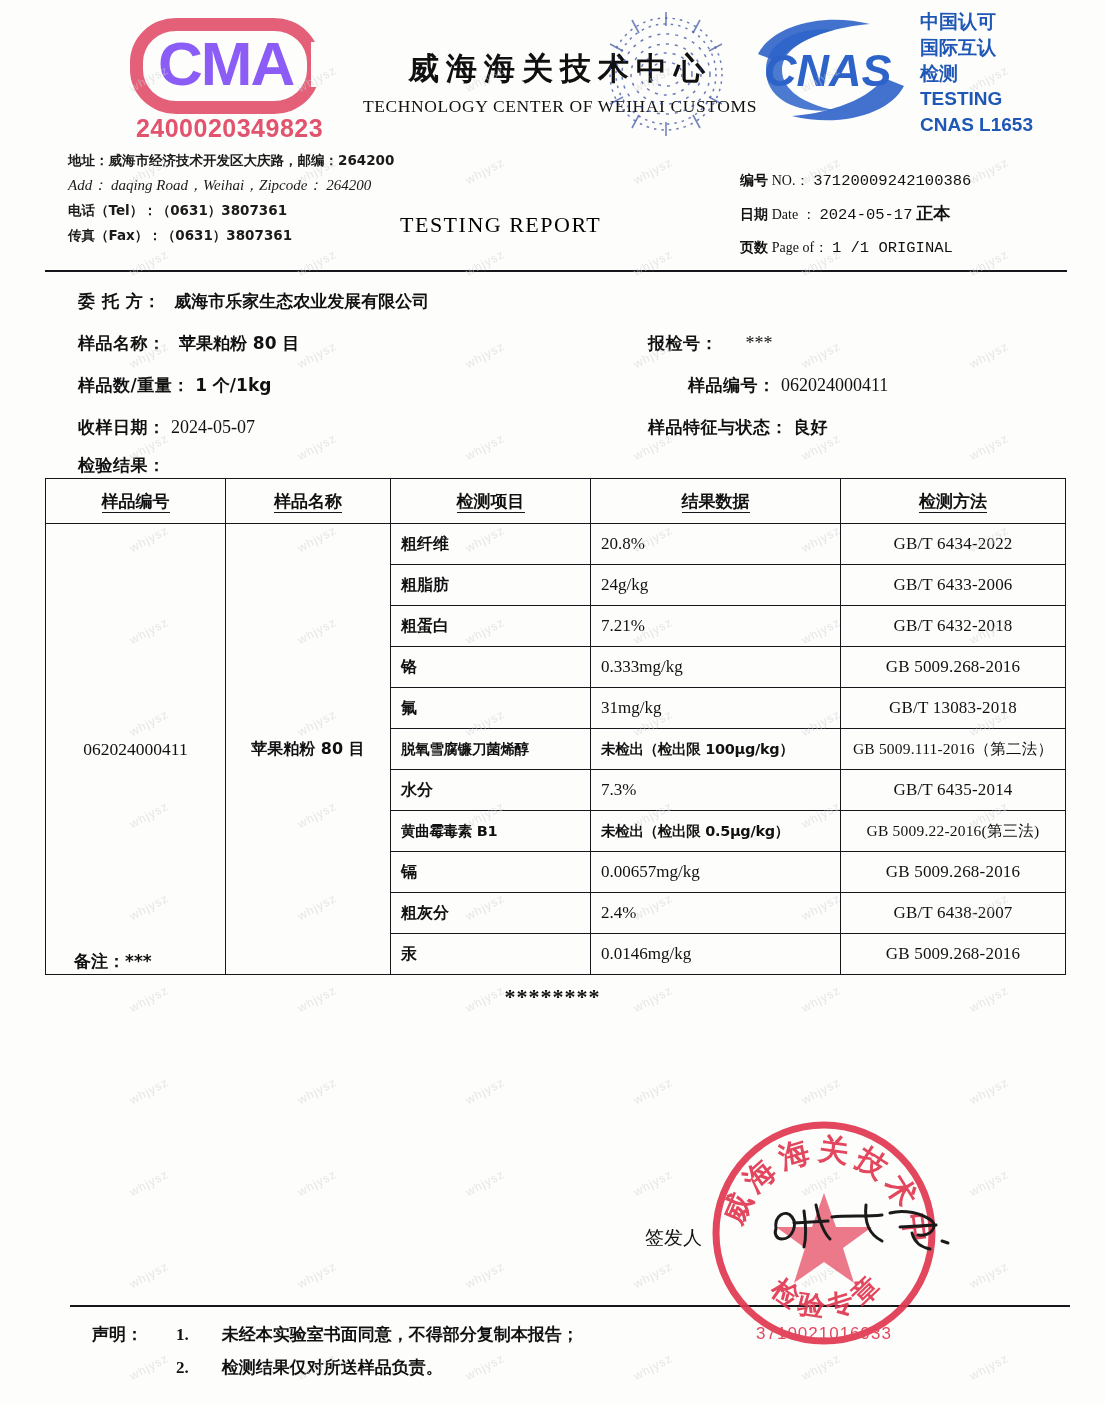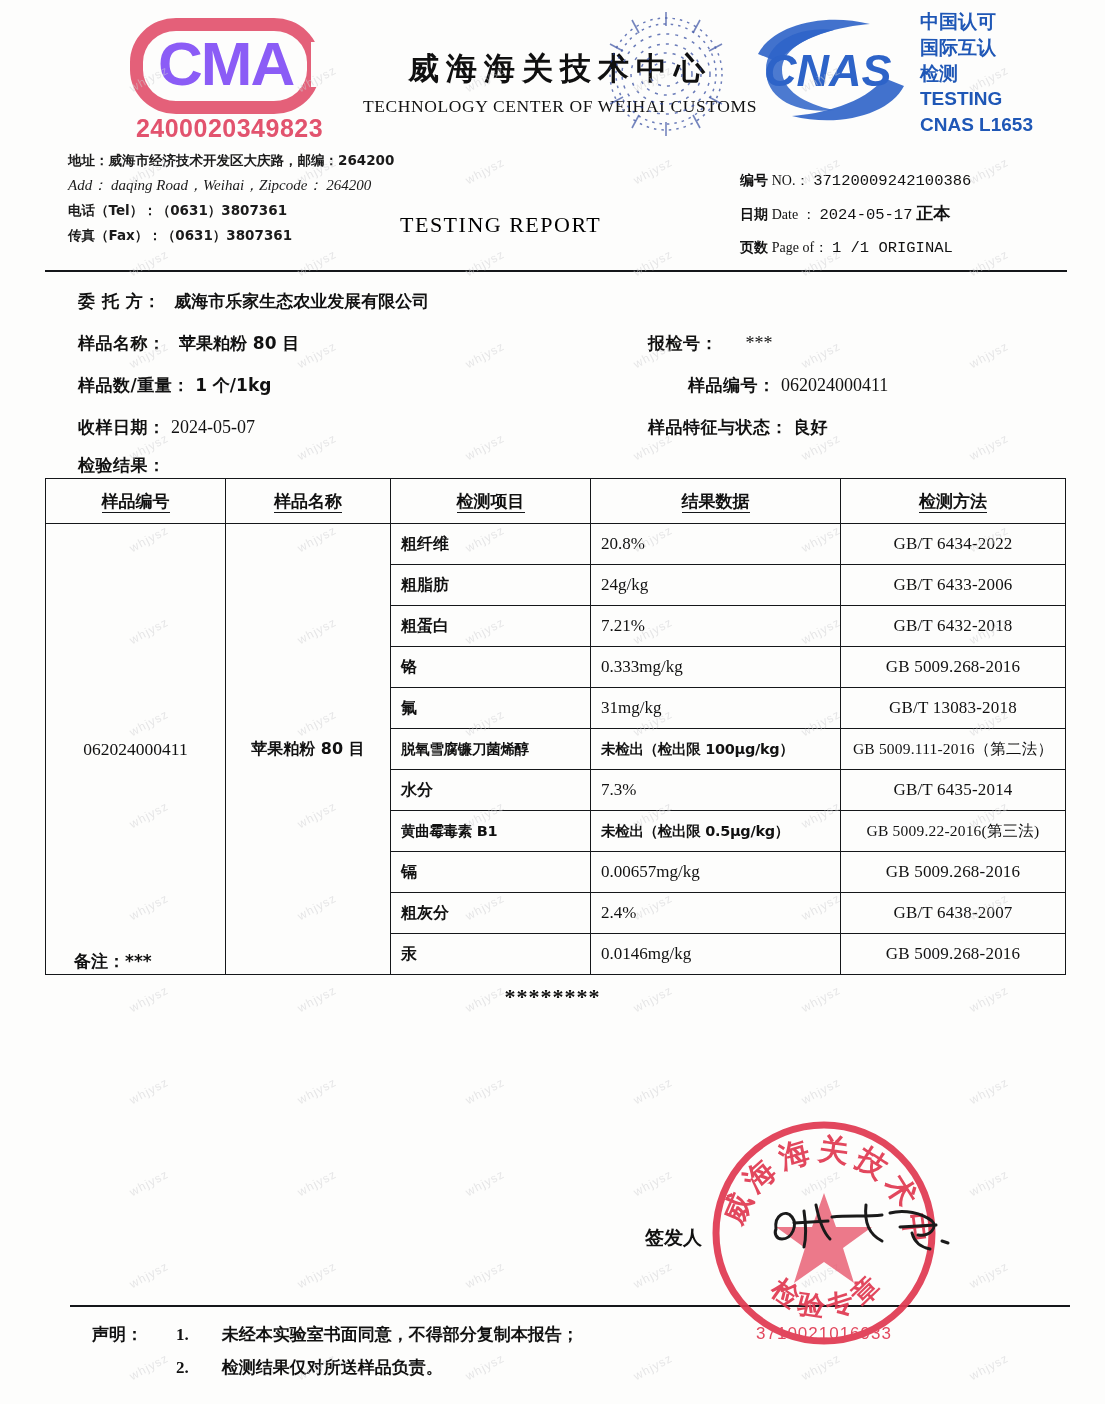--- a/index.html
+++ b/index.html
@@ -226,21 +226,21 @@
   }
   .stars-center {
     position: absolute; left: 0; top: 984px; width: 1105px;
     text-align: center;
     font-family: "Liberation Serif", serif;
     font-weight: bold; font-size: 22px; letter-spacing: 1px; color: #111;
   }
 
   .signer {
     position: absolute; left: 645px; top: 1225px;
-    font-family: "DejaVu Sans", sans-serif; font-weight: bold;
+    font-family: "DejaVu Sans", sans-serif; font-weight: normal;
     font-size: 19px; color: #111; z-index: 6;
   }
   .sign-rule {
     position: absolute; left: 70px; top: 1305px; width: 1000px; height: 0;
     border-top: 2px solid #15171a;
   }
   .red-seal {
     position: absolute; left: 708px; top: 1117px; width: 232px; height: 232px;
     z-index: 7; opacity: .93;
   }

